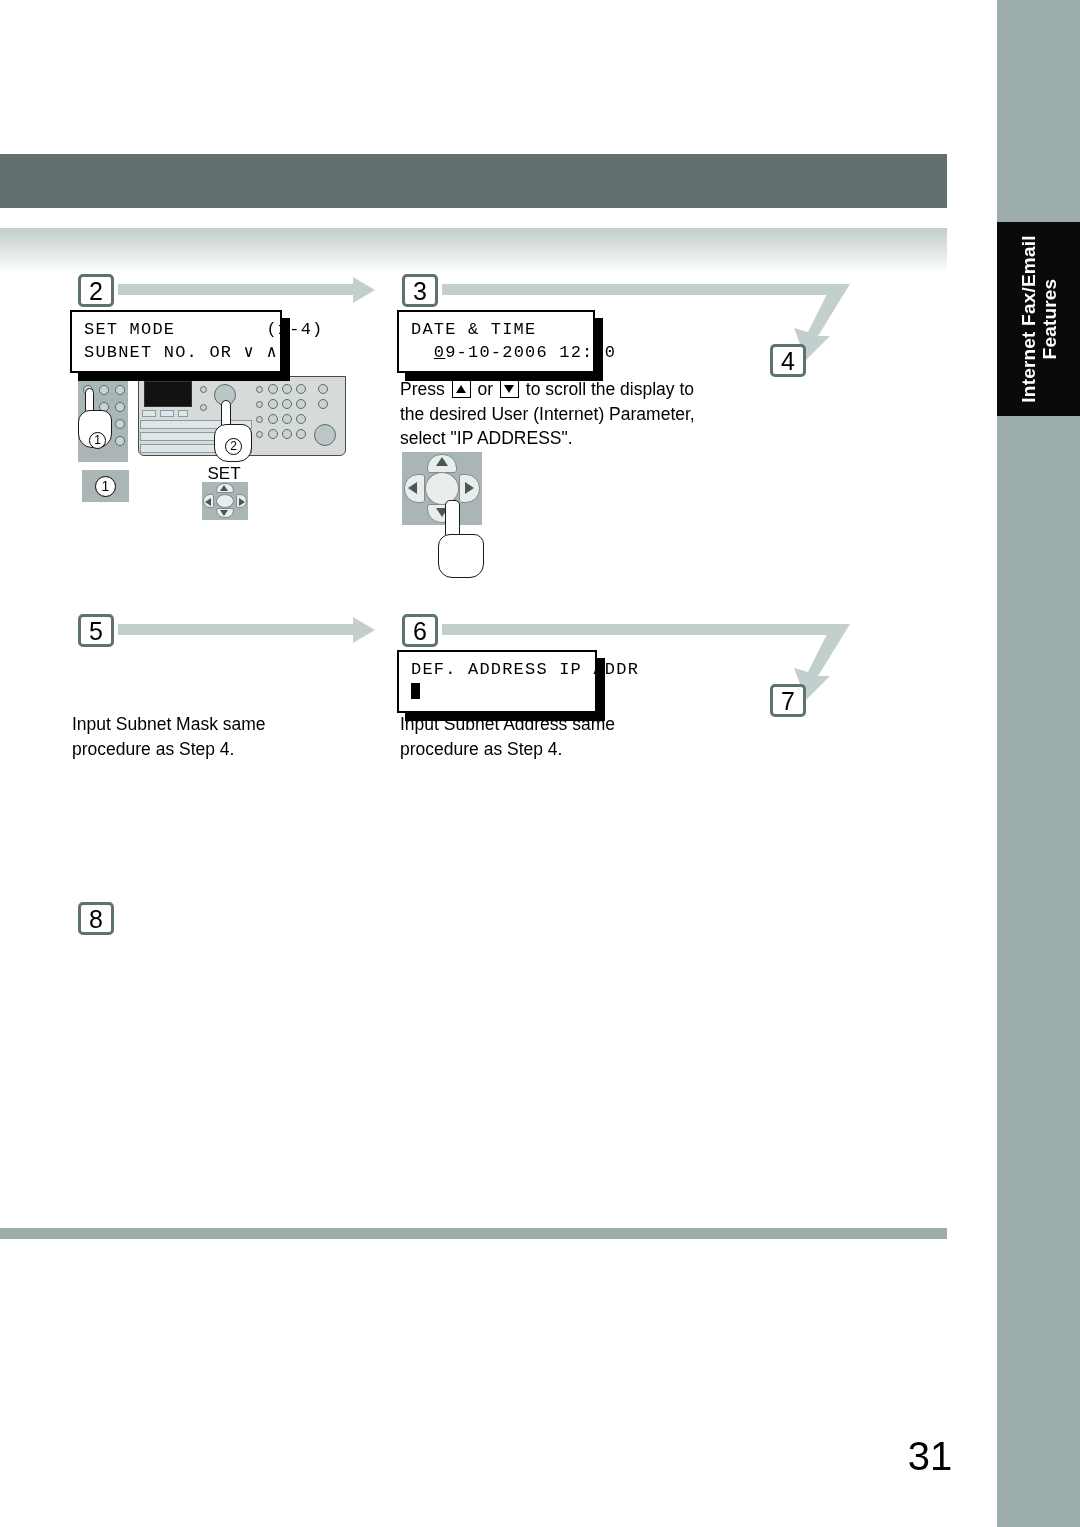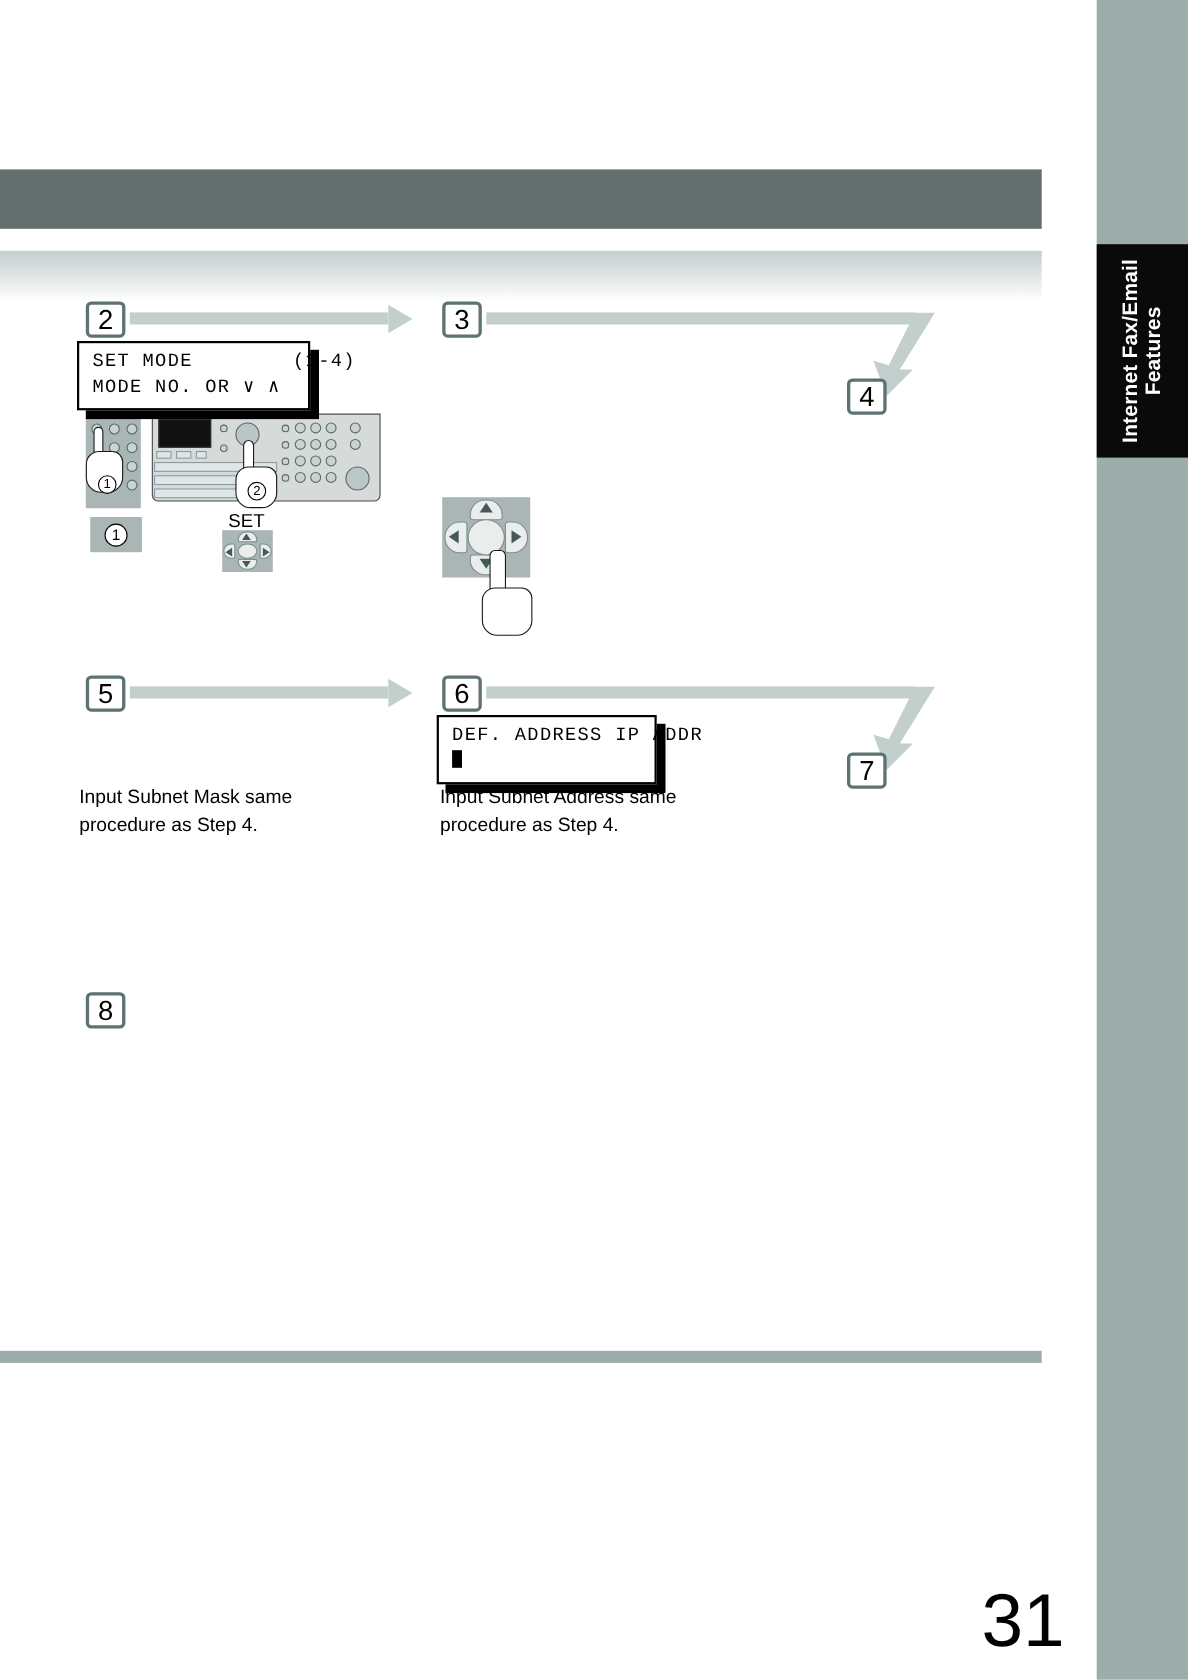--- a/index.html
+++ b/index.html
@@ -81,21 +81,21 @@
     height: 11px;
     background: #9dadac;
   }
 
   #page-number {
     position: absolute;
     left: 880px;
     top: 1434px;
     width: 100px;
     text-align: center;
-    font-size: 68px;
+    font-size: 40px;
     color: #000000;
     font-family: "Liberation Sans", sans-serif;
   }
 
   
   .step-box {
     position: absolute;
     width: 36px;
     height: 33px;
     border: 3px solid #5d7273;
@@ -341,21 +341,21 @@
 
   <div class="step-box" style="left:78px; top:274px;">2</div>
 
   <div class="arrow-h" style="left:118px; top:284px; width:235px;"></div>
   <div class="arrow-head-r" style="left:353px; top:277px;"></div>
 
   <div class="lcd-wrap" style="left:70px; top:310px; width:212px;">
     <div class="lcd-shadow"></div>
     <div class="lcd">
       <div class="lcd-line">SET MODE        (1-4)</div>
-      <div class="lcd-line">MODE NO. OR ∨ ∧</div>
+      <div class="lcd-line">SUBNET NO. OR ∨ ∧</div>
     </div>
   </div>
 
   <div id="illus-panel">
 
     <div class="ill-block" style="left:0px; top:4px; width:50px; height:82px;"></div>
     <div class="dot dot-md" style="left:5px;  top:9px;"></div>
     <div class="dot dot-md" style="left:21px; top:9px;"></div>
     <div class="dot dot-md" style="left:37px; top:9px;"></div>
     <div class="dot dot-md" style="left:21px; top:26px;"></div>
@@ -429,21 +429,33 @@
 
   <div class="step-box" style="left:402px; top:274px;">3</div>
 
   <div class="arrow-h" style="left:442px; top:284px; width:390px;"></div>
   <div class="arrow-elbow" style="left:790px; top:284px;">
     <svg width="70" height="80" viewBox="0 0 70 80">
       <polygon points="42,0 60,0 28,52 40,52 16,76 4,44 18,48" fill="#c3cfcd"></polygon>
     </svg>
   </div>
 
-
+  <div class="lcd-wrap" style="left:397px; top:310px; width:198px;">
+    <div class="lcd-shadow"></div>
+    <div class="lcd">
+      <div class="lcd-line">DATE &amp; TIME</div>
+      <div class="lcd-line"><span>  </span><span class="lcd-cursor-char">0</span><span>9-10-2006 12:00</span></div>
+    </div>
+  </div>
+
+  <div class="body-text" style="left:400px; top:377px; width:300px;">
+    <span>Press </span><span class="key-glyph key-up"></span><span> or </span><span class="key-glyph key-down"></span><span> to scroll the display to</span><br>
+    <span>the desired User (Internet) Parameter,</span><br>
+    <span>select "IP ADDRESS".</span>
+  </div>
 
   <div style="position:absolute; left:402px; top:452px; width:80px; height:130px;">
     <div class="navpad" style="left:0px; top:0px; width:80px; height:73px;">
       <div class="nav-arrow" style="left:25px; top:2px; width:30px; height:19px; border-radius:14px 14px 3px 3px;"></div>
       <div class="nav-arrow" style="left:25px; top:52px; width:30px; height:19px; border-radius:3px 3px 14px 14px;"></div>
       <div class="nav-arrow" style="left:2px; top:22px; width:21px; height:29px; border-radius:14px 3px 3px 14px;"></div>
       <div class="nav-arrow" style="left:57px; top:22px; width:21px; height:29px; border-radius:3px 14px 14px 3px;"></div>
       <div class="nav-center" style="left:23px; top:20px; width:34px; height:33px;"></div>
       <div class="nav-tri nav-tri-up" style="left:34px; top:5px;"></div>
       <div class="nav-tri nav-tri-down" style="left:34px; top:56px;"></div>

